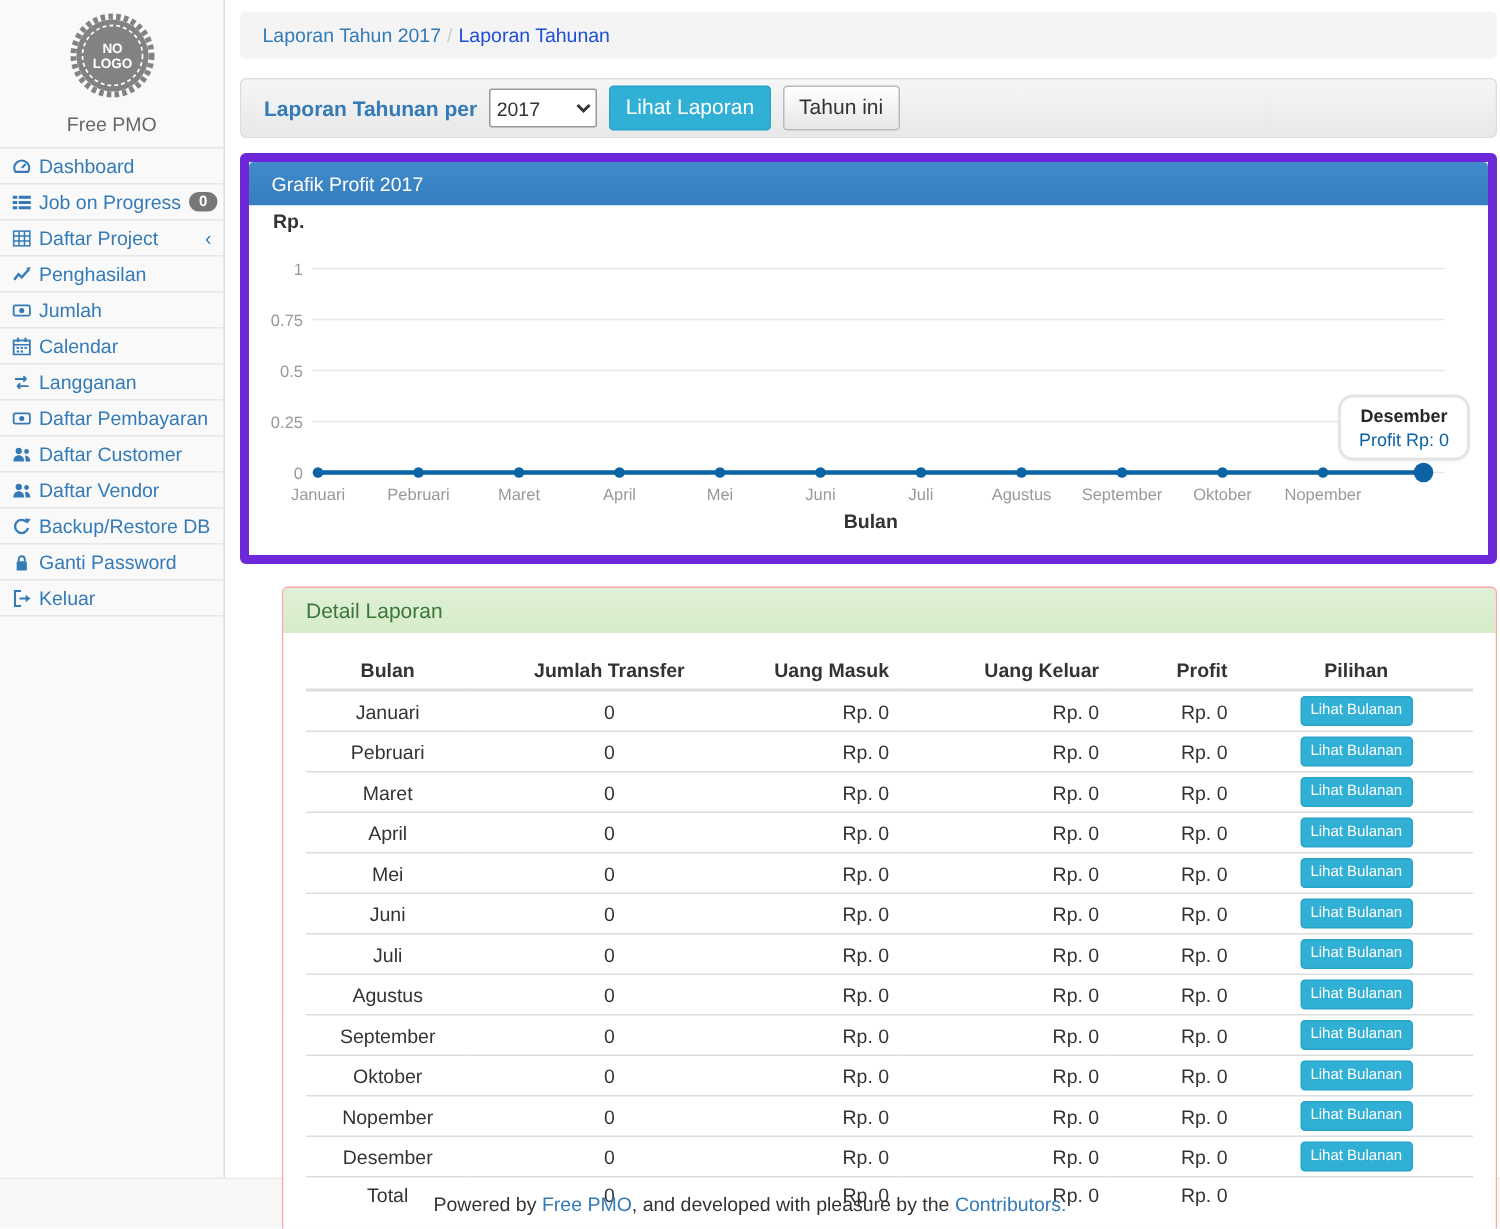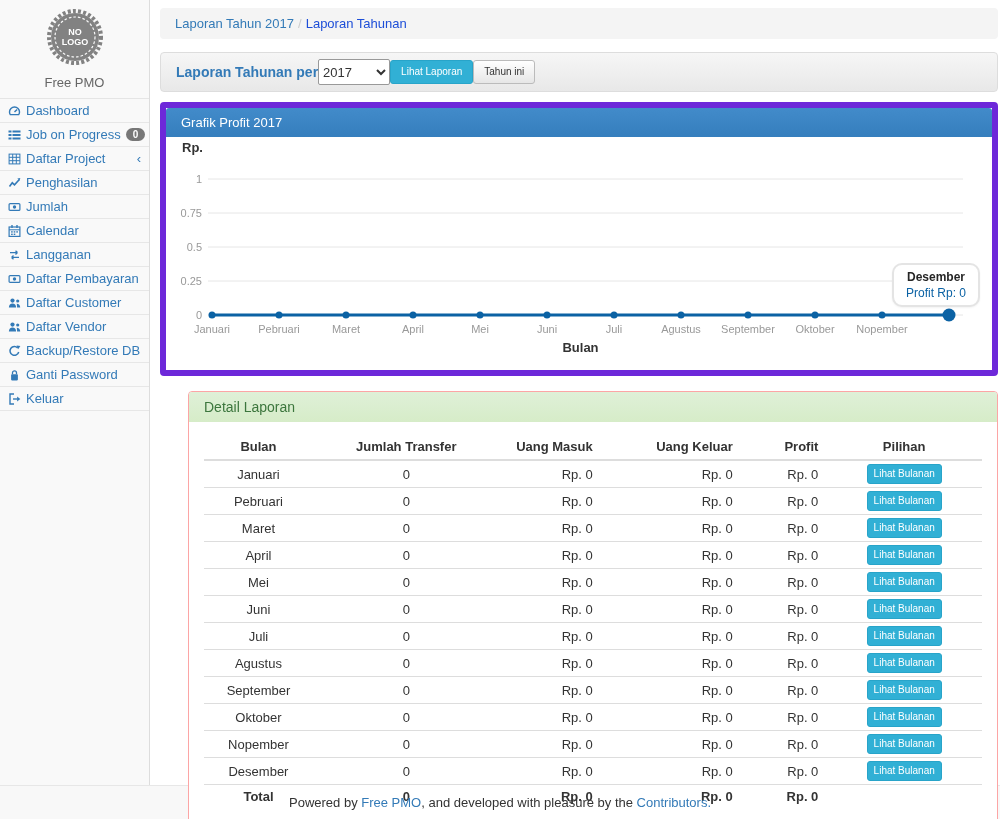--- a/index.html
+++ b/index.html
@@ -18,27 +18,27 @@
                padding:1px 7px; border-radius:10px; }
   .nav-chevron { margin-left:auto; color:#337ab7; font-size:13px; }
 
   
   .content { flex:1; padding:8px 12px 0 10px; background:#fff; }
   .breadcrumb { background:#f4f4f4; border-radius:4px; padding:8px 15px; margin-bottom:13px; }
   .breadcrumb a { color:#337ab7; text-decoration:none; }
   .crumb-sep { color:#ccc; padding:0 4px; }
   .crumb-current { color:#1d4ed8; }
 
-  .toolbar { display:flex; align-items:center; padding:16px 15px;
+  .toolbar { display:flex; align-items:center; gap:8px; padding:16px 15px;
              background:linear-gradient(#f6f6f6,#e8e8e8); border:1px solid #ddd;
              border-radius:4px; margin-bottom:10px; height:40px; }
   .toolbar-label { color:#337ab7; font-weight:bold; font-size:14px; }
   select.year { height:26px; width:72px; font-size:13px; border:1px solid #999;
                 border-radius:2px; background:#fff; color:#333; }
-  .btn { font-size:10px; border-radius:3px; padding:4px 10px; cursor:pointer; line-height:1.4; }
+  .btn { font-size:14px; border-radius:3px; padding:4px 10px; cursor:pointer; line-height:1.4; }
   .btn-info { background:#31b0d5; border:1px solid #28a4c9; color:#fff; }
   .btn-default { background:linear-gradient(#fff,#e6e6e6); border:1px solid #bbb; color:#333; }
 
   .panel { border-radius:4px; margin-bottom:15px; }
   .panel-primary { border:6px solid #6d28d9; }
   .panel-primary .panel-heading { background:linear-gradient(#428bca,#357ebd); color:#fff;
                                   padding:7px 15px; border-radius:3px 3px 0 0; }
   .panel-success { border:1px solid #fca5a5;margin-left:28px; }
   .panel-success .panel-heading { background:linear-gradient(#dff0d8,#d6ecc8); color:#3c763d;
                                   padding:7px 15px; border-radius:3px 3px 0 0; font-size:14px; }
@@ -48,21 +48,21 @@
                     text-align:center; font-size:12px; box-shadow:0 1px 2px rgba(0,0,0,.05); }
   .morris-tooltip .tt-label { font-weight:bold; color:#262626; }
   .morris-tooltip .tt-value { color:#0b62a4; margin-top:2px; }
 
   .table-body { padding:12px 15px 14px; background:#fff; border-radius:0 0 3px 3px; }
   table.report { width:100%; border-collapse:collapse; font-size:13px; }
   table.report col.c1{width:14%} table.report col.c2{width:24%} table.report col.c3{width:13%}
   table.report col.c4{width:18%} table.report col.c5{width:11%} table.report col.c6{width:20%}
   table.report th { font-weight:bold; padding:5px 8px; border-bottom:2px solid #ddd; }
   table.report td { padding:3px 8px; border-top:1px solid #ddd; height:24px; }
-  table.report tr.total-row td { font-weight:bold; }
+  table.report tr.total-row td { font-weight:normal; }
   .c { text-align:center; } .r { text-align:right; }
   .btn-xs { font-size:10px; padding:2px 6px; }
 
   
   .footer { height:34px; background:#f8f8f8; border-top:1px solid #e7e7e7;
             text-align:center; padding-top:9px; font-size:13px; color:#333; }
   .footer a { color:#337ab7; text-decoration:none; }
 
   .icon { fill:#337ab7; stroke:none; }
   .icon .st { fill:none; stroke:#337ab7; }

